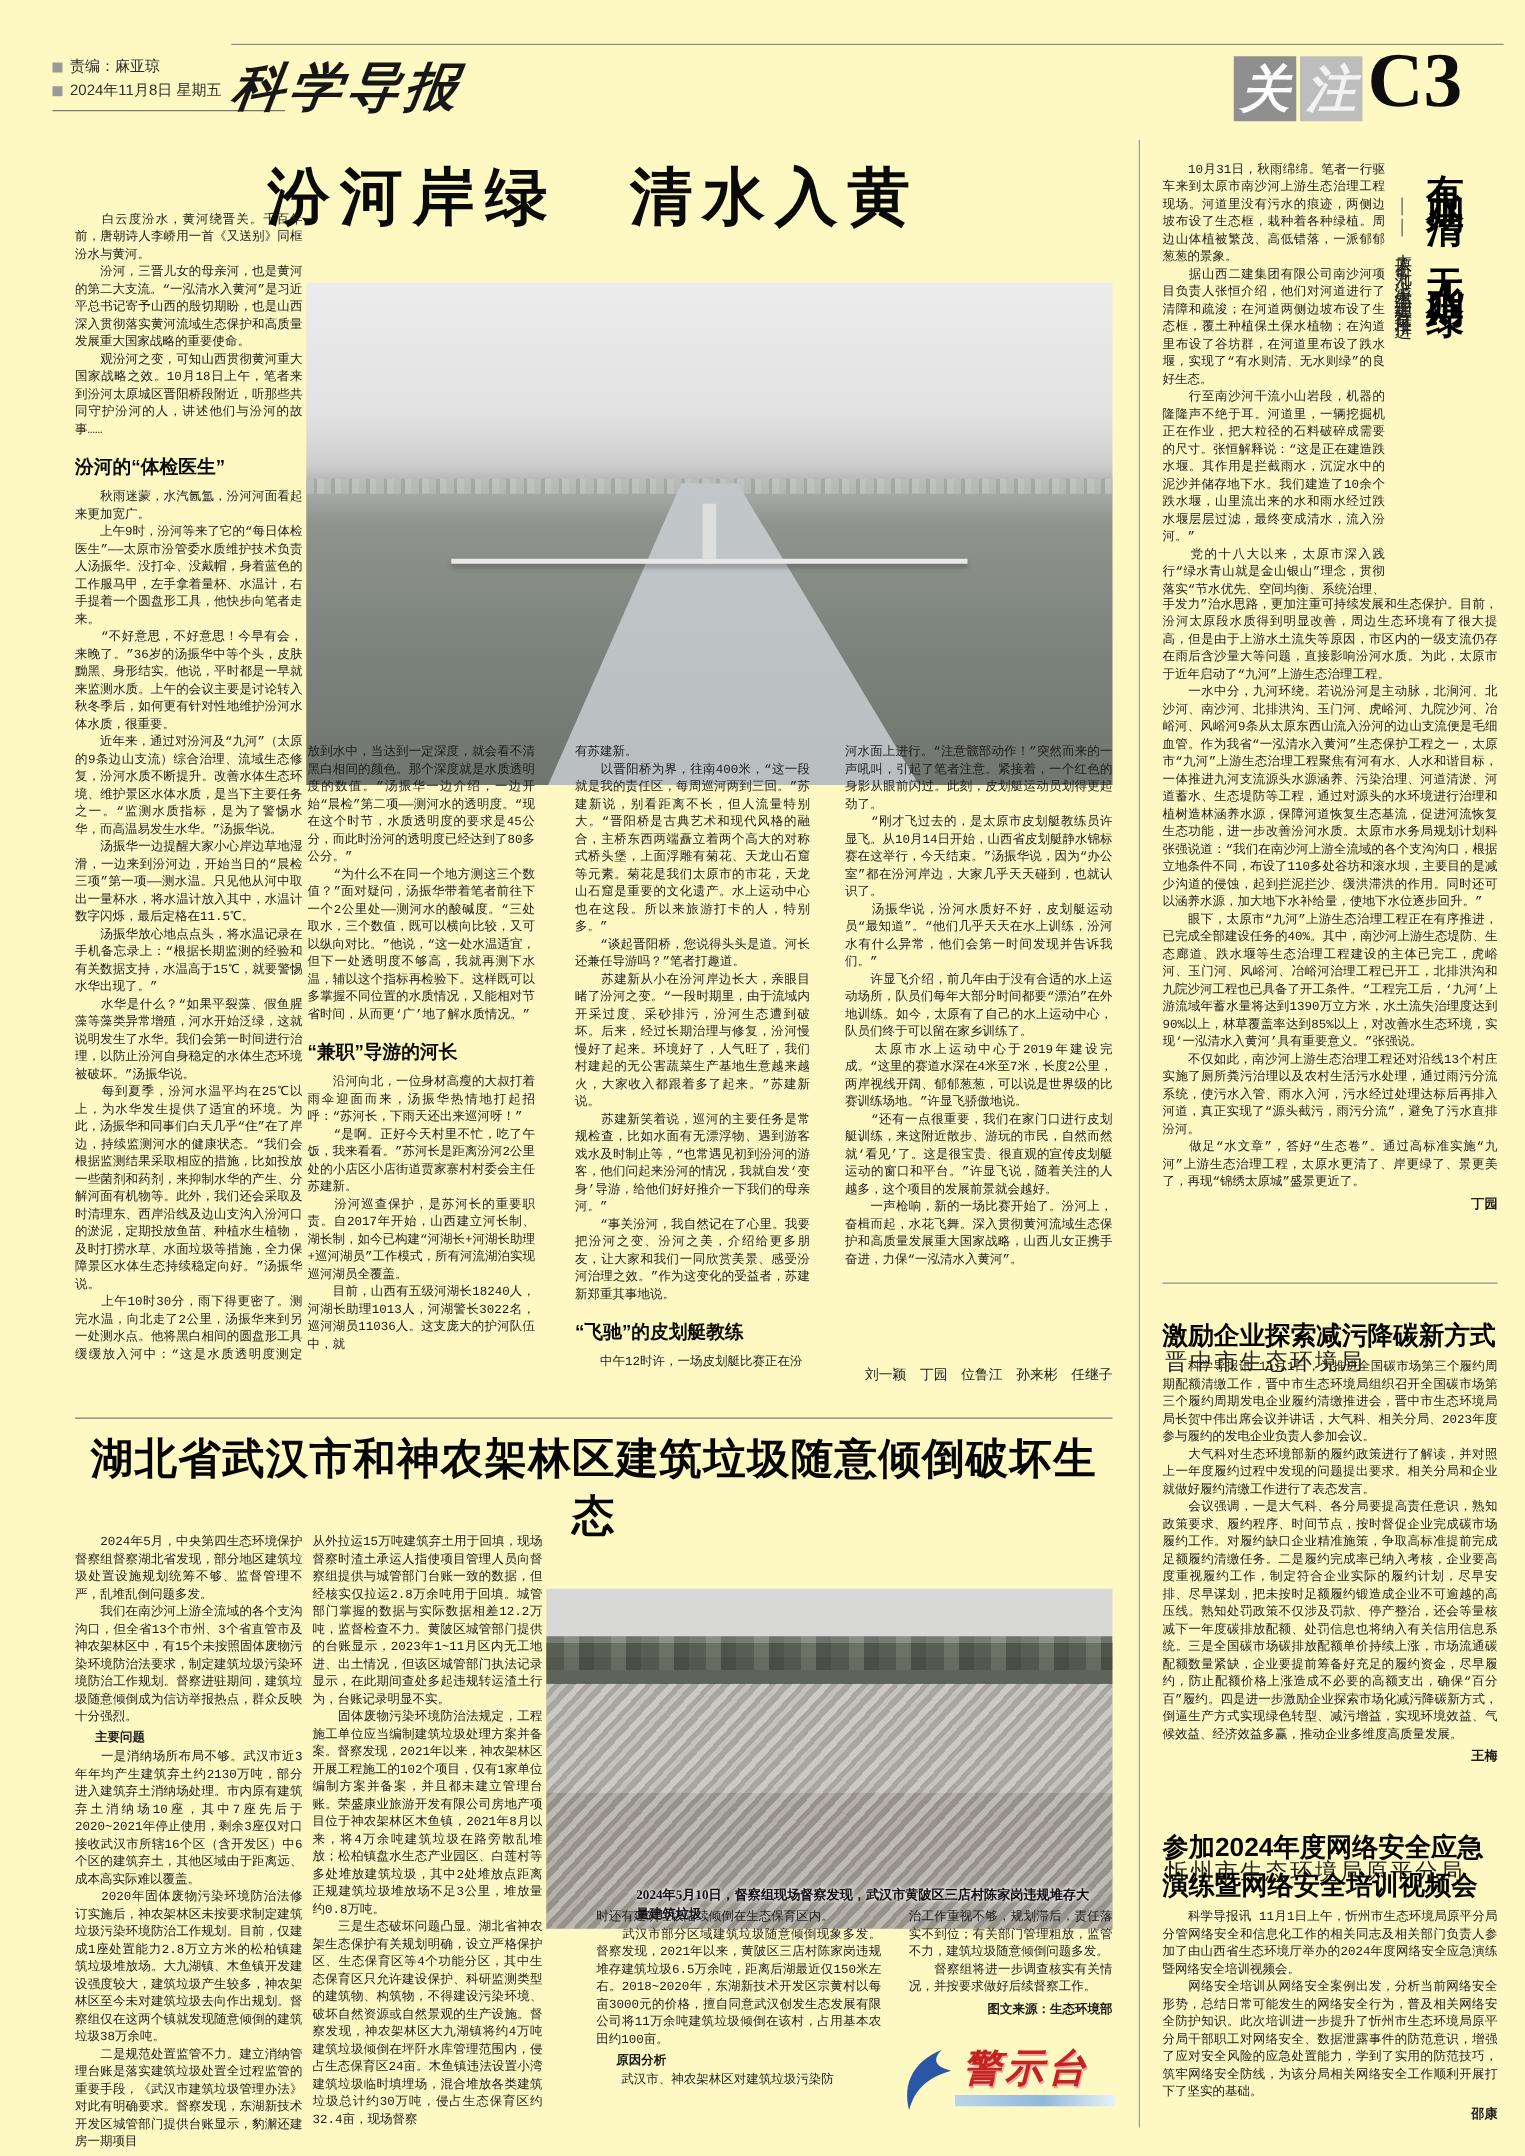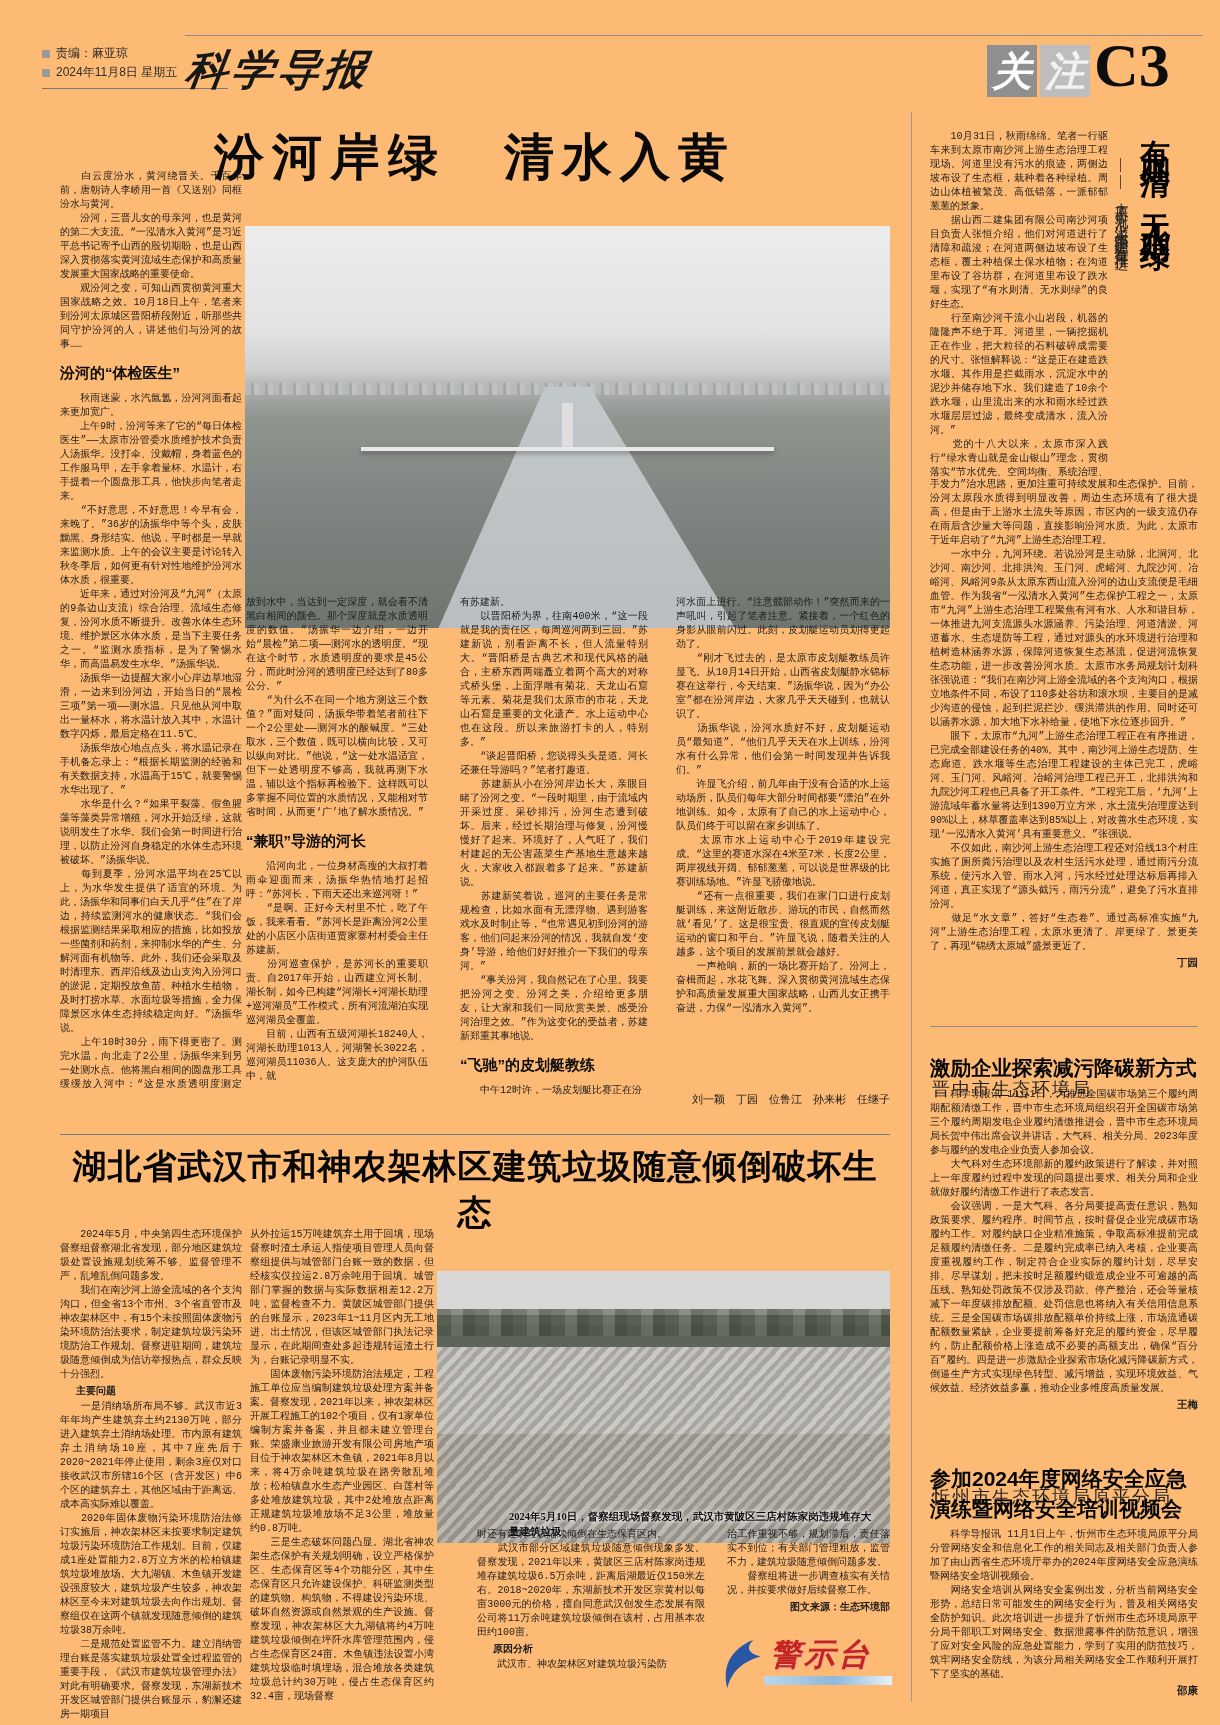--- a/index.html
+++ b/index.html
@@ -1,16 +1,16 @@
 <!DOCTYPE html>
 <html><head>
 <meta charset="utf-8">
 <style>
   html,body{margin:0;padding:0;background:#e8e6e1;}
-  .page{position:relative;width:1220px;height:1725px;margin:0 auto;background:#fdba74;
+  .page{position:relative;width:1220px;height:1725px;margin:0 auto;background:#fef9c3;
         font-family:"Liberation Serif","DejaVu Serif",serif;color:#1c1c1c;overflow:hidden;}
   .abs{position:absolute;}
   p{margin:0;text-align:justify;}
   .col{overflow:hidden;}
   .col p{font-size:10px;line-height:14px;font-family:Liberation Mono, monospace;}
   .sans{font-family:"Liberation Sans","DejaVu Sans",sans-serif;}
   
   .hdr-rule{left:185px;top:35px;width:1018px;height:1px;background:#8d8d8d;}
   .ed{left:42px;top:44px;width:190px;font-family:"Liberation Sans",sans-serif;font-size:12px;color:#2e2e2e;}
   .ed .row{display:flex;align-items:center;height:19px;}

